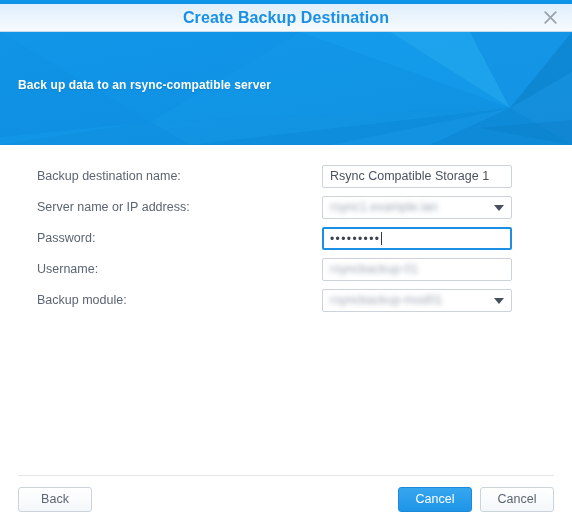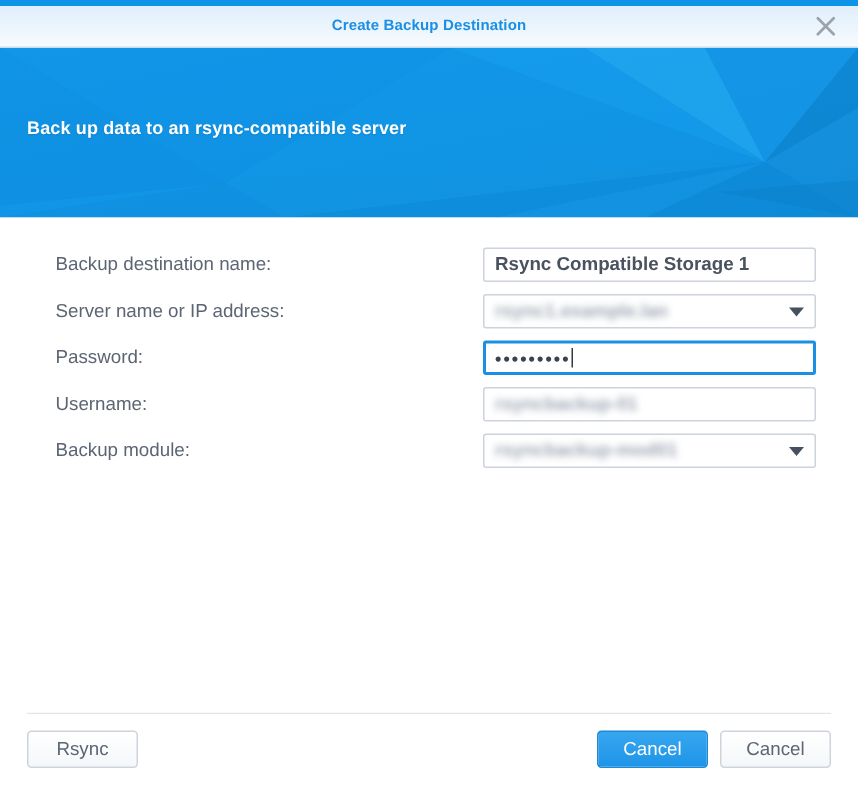--- a/index.html
+++ b/index.html
@@ -39,21 +39,21 @@
     position: relative;
     height: 27px;
     flex: 0 0 auto;
     background: linear-gradient(to bottom, #dfeefb 0%, #eaf4fc 45%, #f7fbfe 100%);
     border-bottom: 1px solid #c8dded;
     display: flex;
     align-items: center;
     justify-content: center;
   }
   .titlebar-text {
-    font-size: 10px;
+    font-size: 16px;
     font-weight: bold;
     color: #1a8fe3;
     letter-spacing: .1px;
     user-select: none;
   }
   .close-btn {
     position: absolute;
     right: 0;
     top: 0;
     width: 44px;
@@ -109,32 +109,31 @@
   .form-label {
     width: 285px;
     flex: 0 0 285px;
     font-size: 12.5px;
     color: #5c6573;
     user-select: none;
     line-height: 1;
   }
   .field {
     position: relative;
-    width: 222px;
+    width: 190px;
     height: 23px;
     box-sizing: border-box;
     background: #ffffff;
     border: 1px solid #ccd3db;
     border-radius: 2px;
     display: flex;
     align-items: center;
     padding: 0 7px;
     font-size: 12.5px;
     color: #4a5260;
-    font-weight: bold;
   }
   .field.focused {
     border: 2px solid #1a8fe3;
     padding: 0 6px;
   }
   .field.select { padding-right: 22px; }
 
   .field-text {
     white-space: nowrap;
     overflow: hidden;
@@ -292,20 +291,20 @@
       <div class="form-label">Backup module:</div>
       <div class="field select">
         <span class="field-text blurred">rsyncbackup-mod01</span>
         <span class="caret"></span>
       </div>
     </div>
 
   </div>
 
   <div class="footer">
-    <button class="btn">Rsync</button>
+    <button class="btn">Back</button>
     <div class="footer-right">
       <button class="btn primary">Cancel</button>
       <button class="btn">Cancel</button>
     </div>
   </div>
 
 </div>
 
 </body></html>

